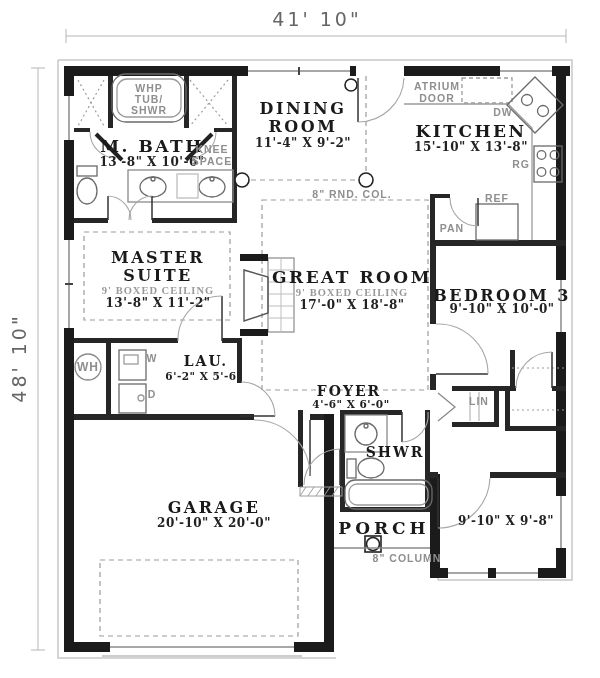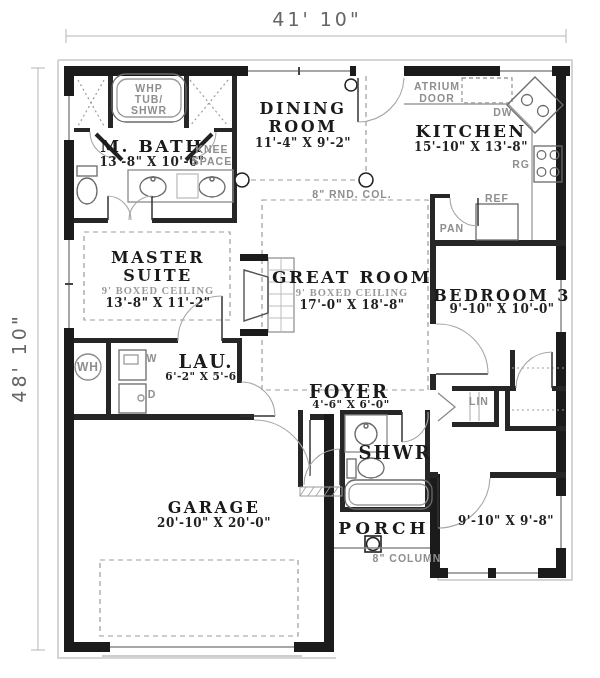--- a/index.html
+++ b/index.html
@@ -3,21 +3,21 @@
 <meta charset="utf-8">
 <style>
   html,body{margin:0;padding:0;background:#ffffff;}
   #stage{position:relative;width:600px;height:678px;background:#fff;overflow:hidden;
          font-family:"DejaVu Serif",serif;}
   #stage svg{position:absolute;left:0;top:0;}
   .lbl{position:absolute;white-space:nowrap;transform:translate(-50%,-50%);
        color:#1a1a1a;text-align:center;}
   .room{font-family:"DejaVu Serif",serif;font-weight:700;letter-spacing:2.5px;font-size:16px;}
   .room.big{font-size:17px;}
-  .room.small{font-size:18px;letter-spacing:2px;}
+  .room.small{font-size:14px;letter-spacing:2px;}
   .dims{font-family:"DejaVu Serif",serif;font-weight:700;font-size:12px;letter-spacing:0.5px;color:#222;}
   .dims.small{font-size:10.5px;}
   .ceil{font-family:Liberation Serif, serif;font-size:10.5px;letter-spacing:1px;color:#9a9a9a;font-weight:700;}
   .fix{font-family:"Liberation Sans",sans-serif;font-size:10.5px;letter-spacing:1px;color:#8f8f8f;font-weight:700;text-align:center;}
   .fix.tiny{font-size:12px;}
   .wrap{white-space:normal;line-height:1.12;}
   .dim-text{font-family:"DejaVu Sans",sans-serif;font-size:19px;letter-spacing:3px;color:#666;font-weight:400;}
   .vert{transform:translate(-50%,-50%) rotate(-90deg);}
 </style>
 </head>

